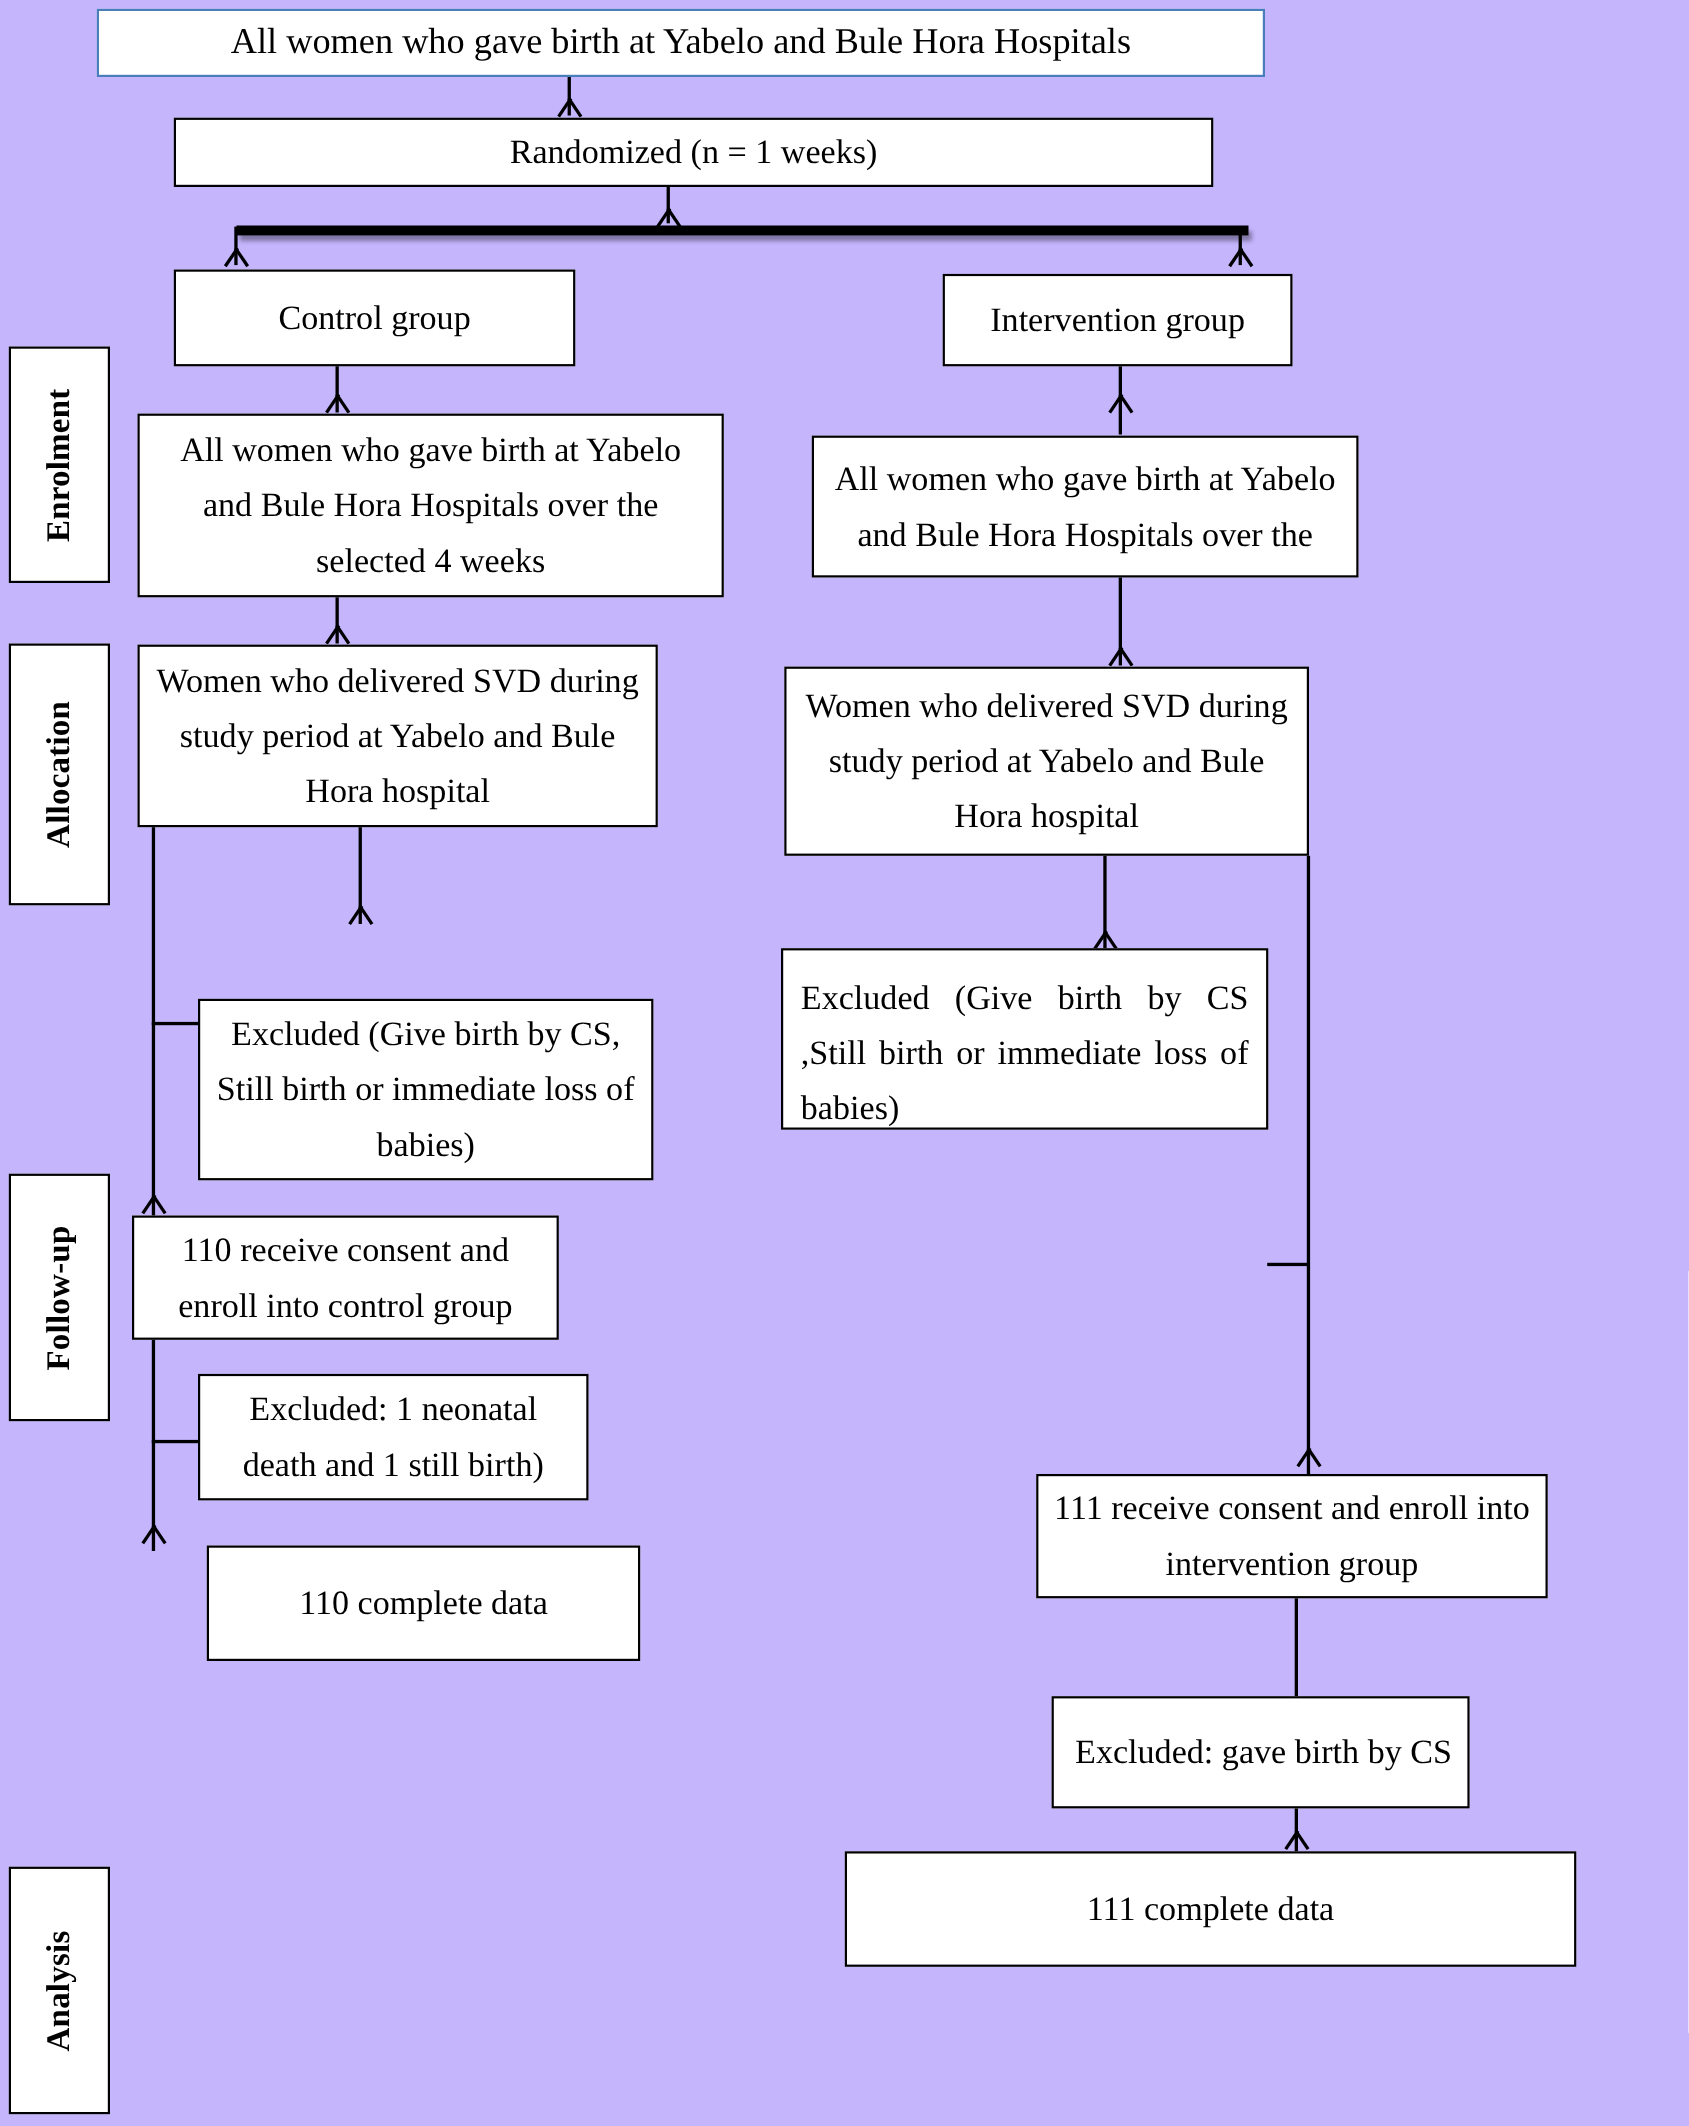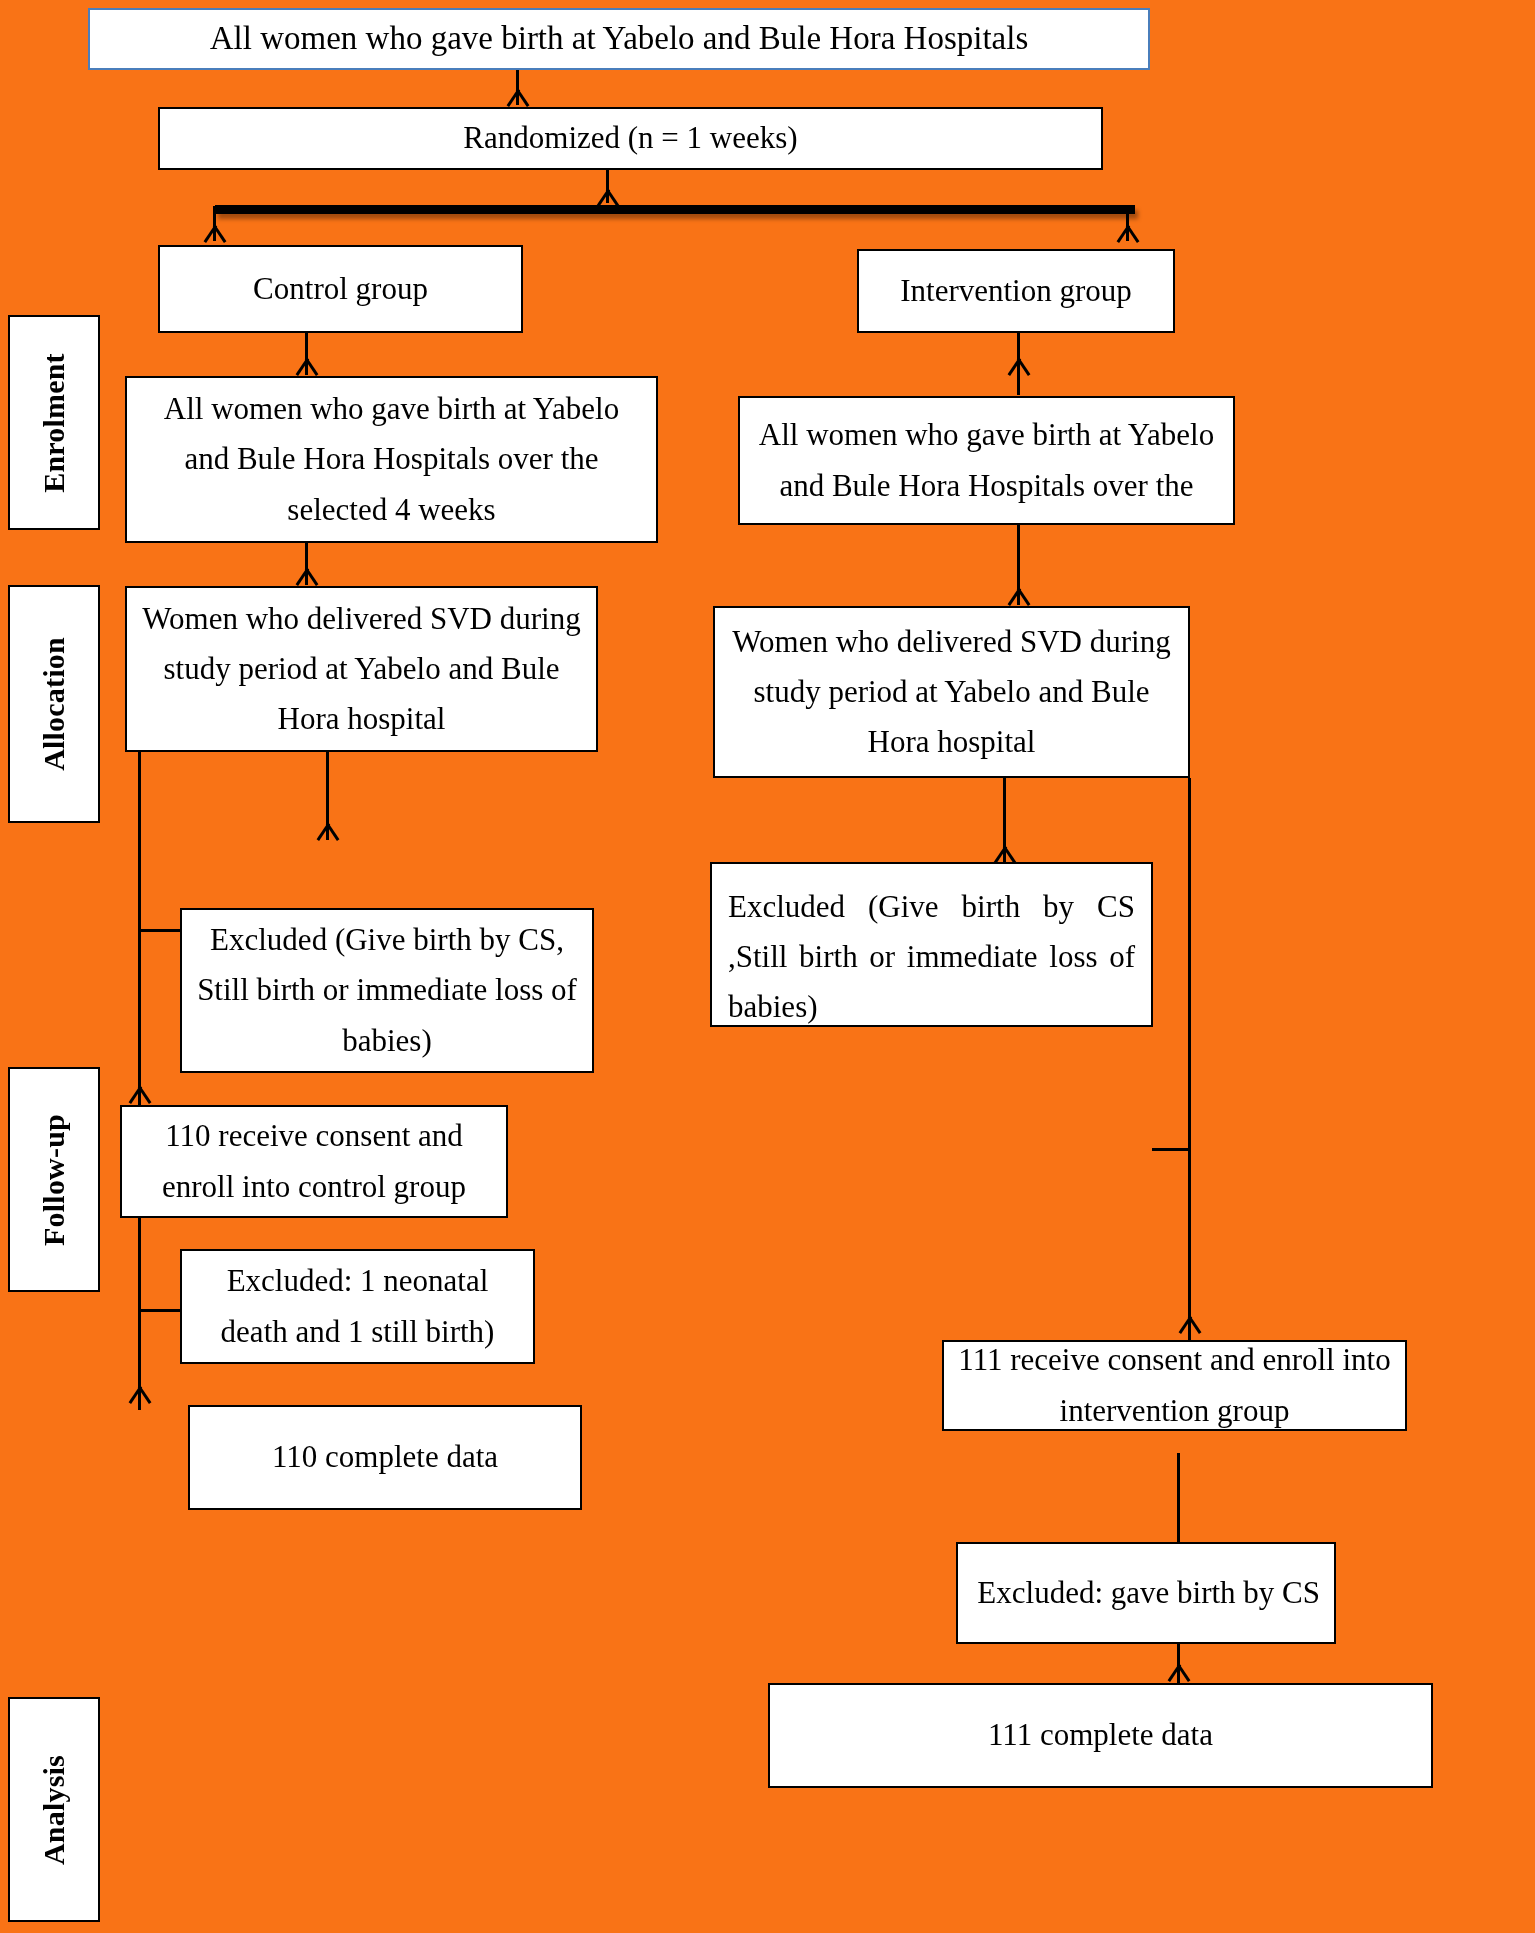--- a/index.html
+++ b/index.html
@@ -8,21 +8,21 @@
     background: #ffffff;
   }
   body {
     font-family: "Liberation Serif", "DejaVu Serif", serif;
     color: #000000;
   }
   #canvas {
     position: relative;
     width: 1535px;
     height: 1933px;
-    background: #f97316;
+    background: #c4b5fd;
     overflow: hidden;
   }
 
   
   .box {
     position: absolute;
     box-sizing: border-box;
     border: 2px solid #000000;
     background: #ffffff;
     display: flex;
@@ -213,21 +213,21 @@
   <div class="arrowhead" style="left:1004px; top:845px;"></div>
 
   <div class="vline" style="left:1188px; top:778px; height:562px;"></div>
   <div class="arrowhead" style="left:1189px; top:1315px;"></div>
   <div class="hline" style="left:1152px; top:1148px; width:38px;"></div>
 
   <div class="box justify" style="left:710px; top:862px; width:443px; height:165px; padding:18px 16px;">
     <span class="inner">Excluded (Give birth by CS ,Still  birth  or  immediate  loss  of babies)</span>
   </div>
 
-  <div class="box" style="left:942px; top:1340px; width:465px; height:91px;">
+  <div class="box" style="left:942px; top:1340px; width:465px; height:113px;">
     <span>111 receive consent and enroll into intervention group</span>
   </div>
 
   <div class="vline" style="left:1177px; top:1453px; height:234px;"></div>
   <div class="arrowhead" style="left:1178px; top:1663px;"></div>
   <div class="hline" style="left:1145px; top:1589px; width:34px;"></div>
 
   <div class="box" style="left: 956px; top: 1542px; height: 102px; width: 380px; justify-content: flex-end;">
     <span>Excluded: gave birth by CS</span>
   </div>

